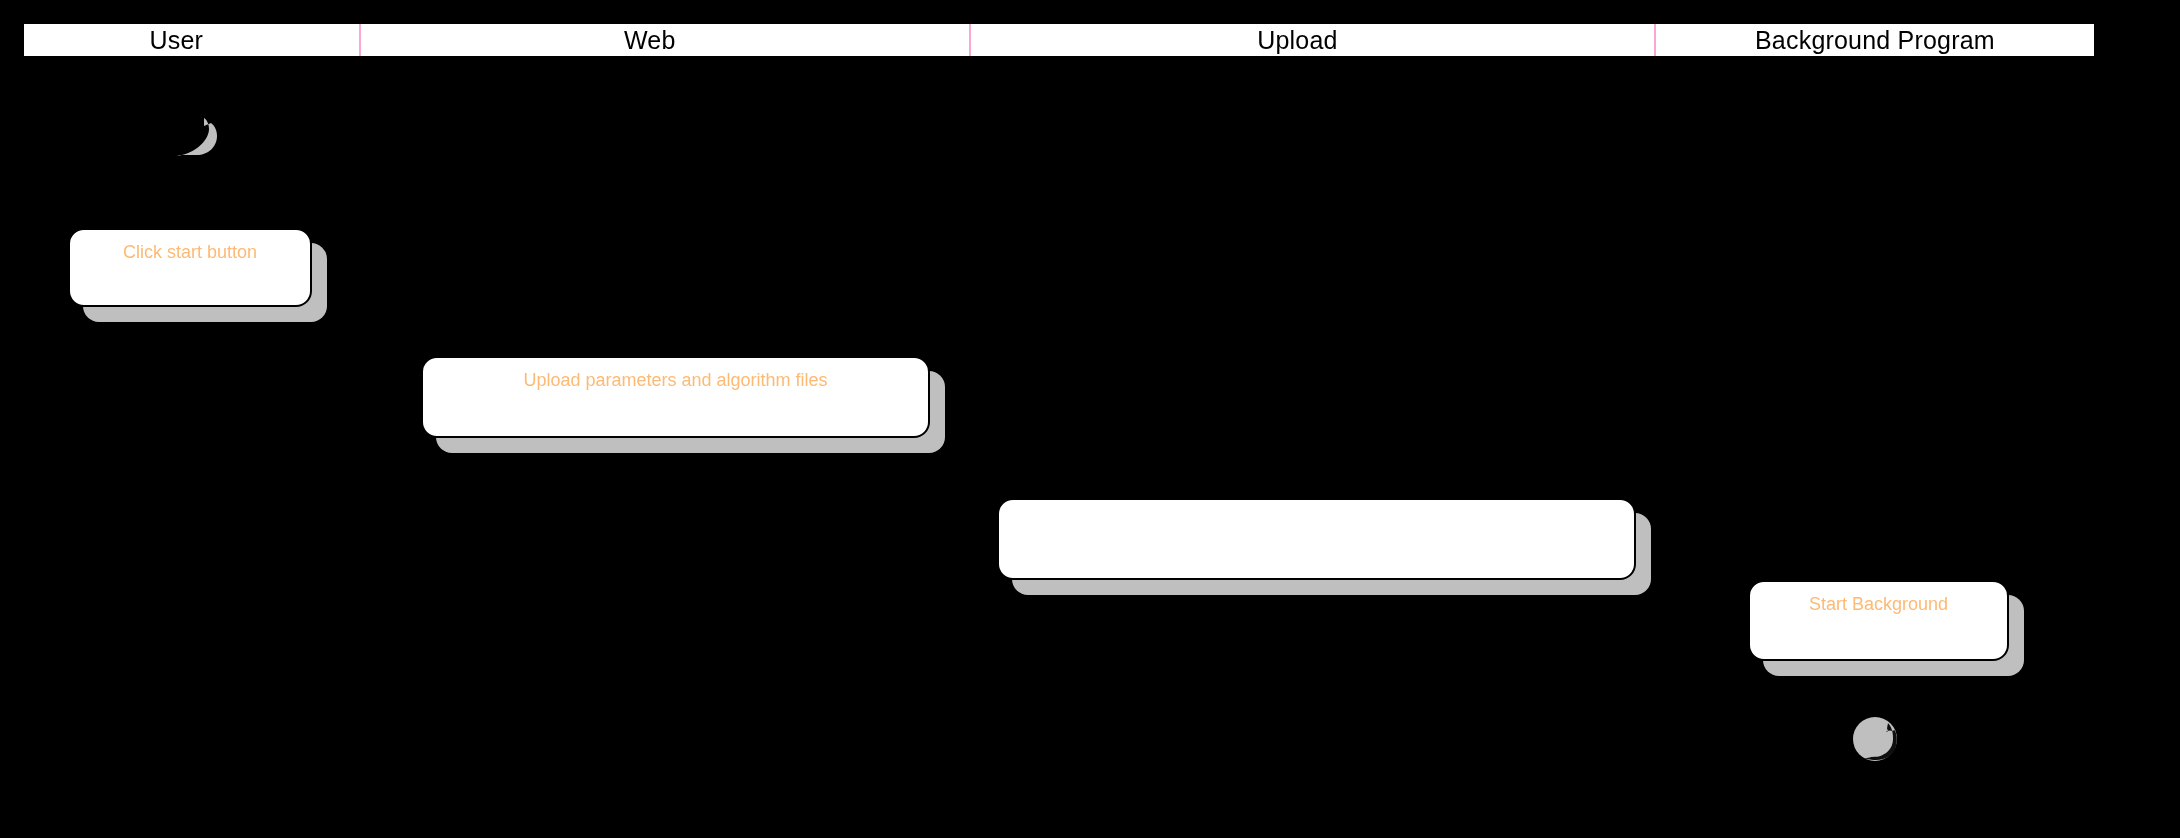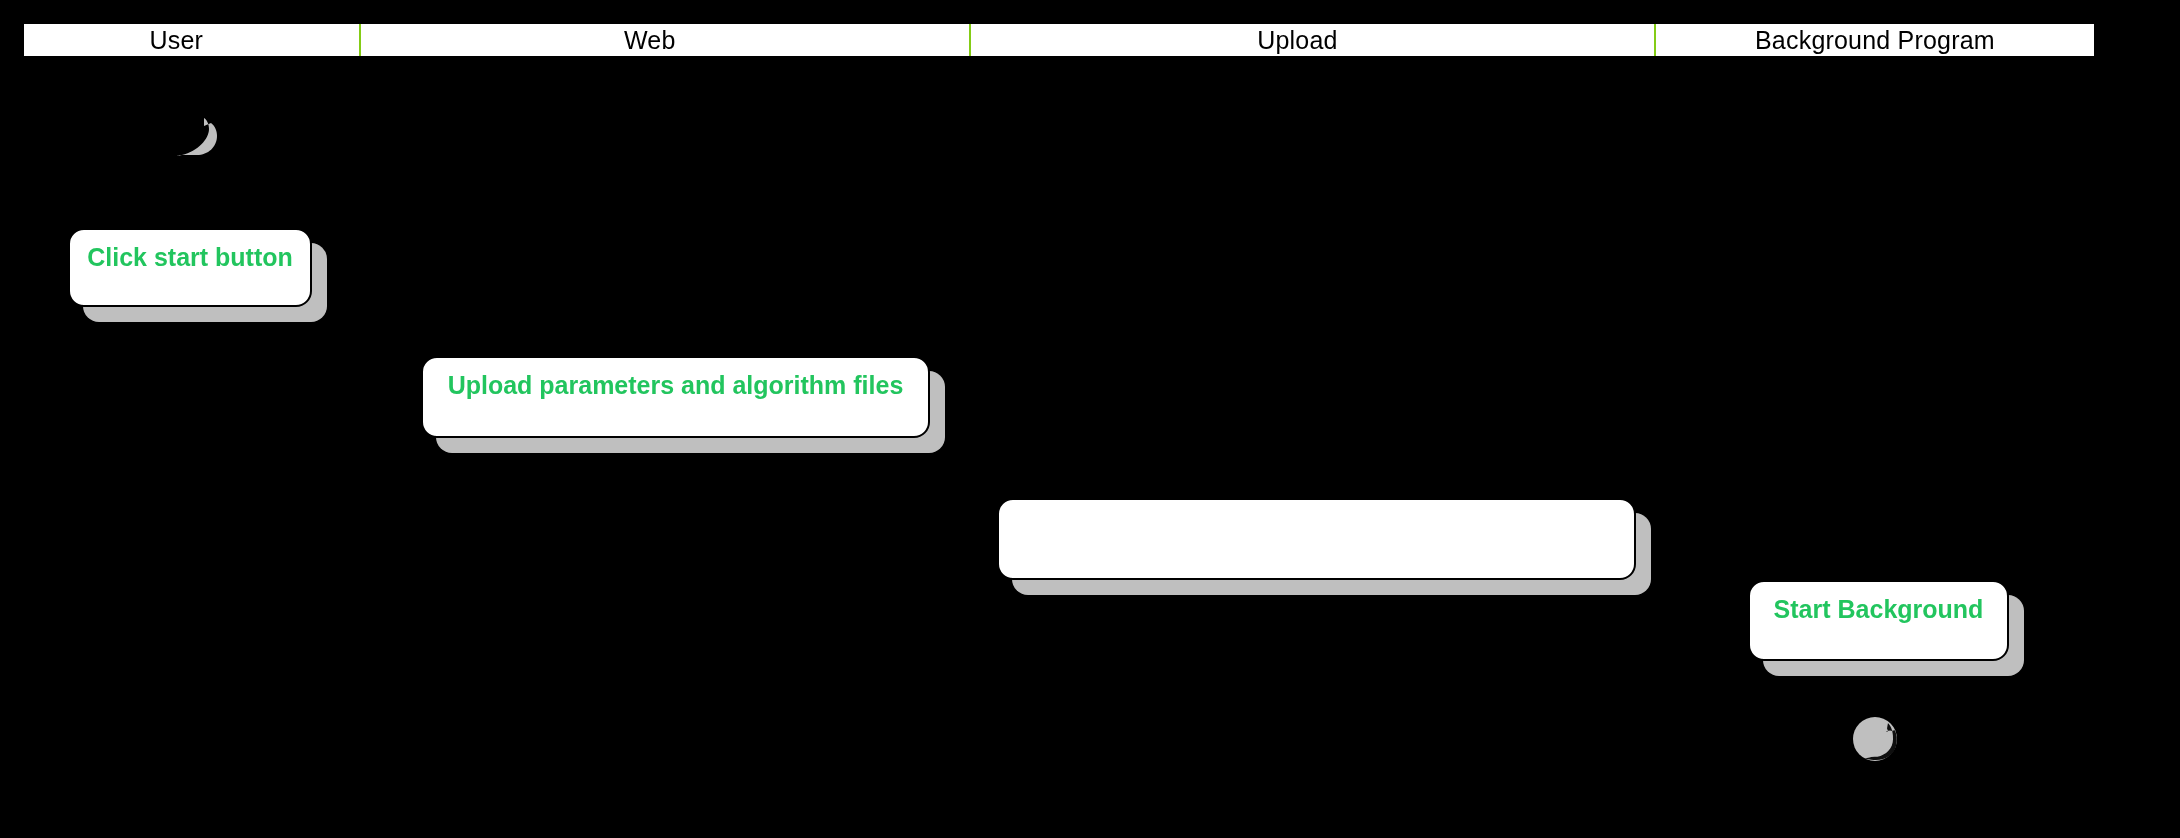--- a/index.html
+++ b/index.html
@@ -40,21 +40,21 @@
     box-sizing: border-box;
     color: #000000;
     font-size: 25px;
     font-weight: 400;
     line-height: 1;
     letter-spacing: 0.2px;
     white-space: nowrap;
     background: #ffffff;
   }
   .lane-cell + .lane-cell {
-    border-left: 2px solid #84cc16;
+    border-left: 2px solid #f9a8d4;
     margin-left: 30px;
   }
   .lane-cell.l0 { width: 319px; }
   .lane-cell.l1 { width: 608px; }
   .lane-cell.l2 { width: 686px; }
   .lane-cell.l3 { width: 461px; }
 
   
   .node {
     position: absolute;
@@ -86,23 +86,23 @@
     border: 2px solid #000000;
     border-radius: 16px;
     box-sizing: border-box;
   }
   .node-label {
     position: absolute;
     left: 0;
     right: 0;
     top: 14px;
     text-align: center;
-    color: #22c55e;
-    font-size: 25px;
-    font-weight: bold;
+    color: #fdba74;
+    font-size: 18px;
+    font-weight: normal;
     line-height: 1.2;
     white-space: nowrap;
     padding: 0 14px;
     box-sizing: border-box;
   }
 
   
   .moon {
     position: absolute;
     line-height: 0;

